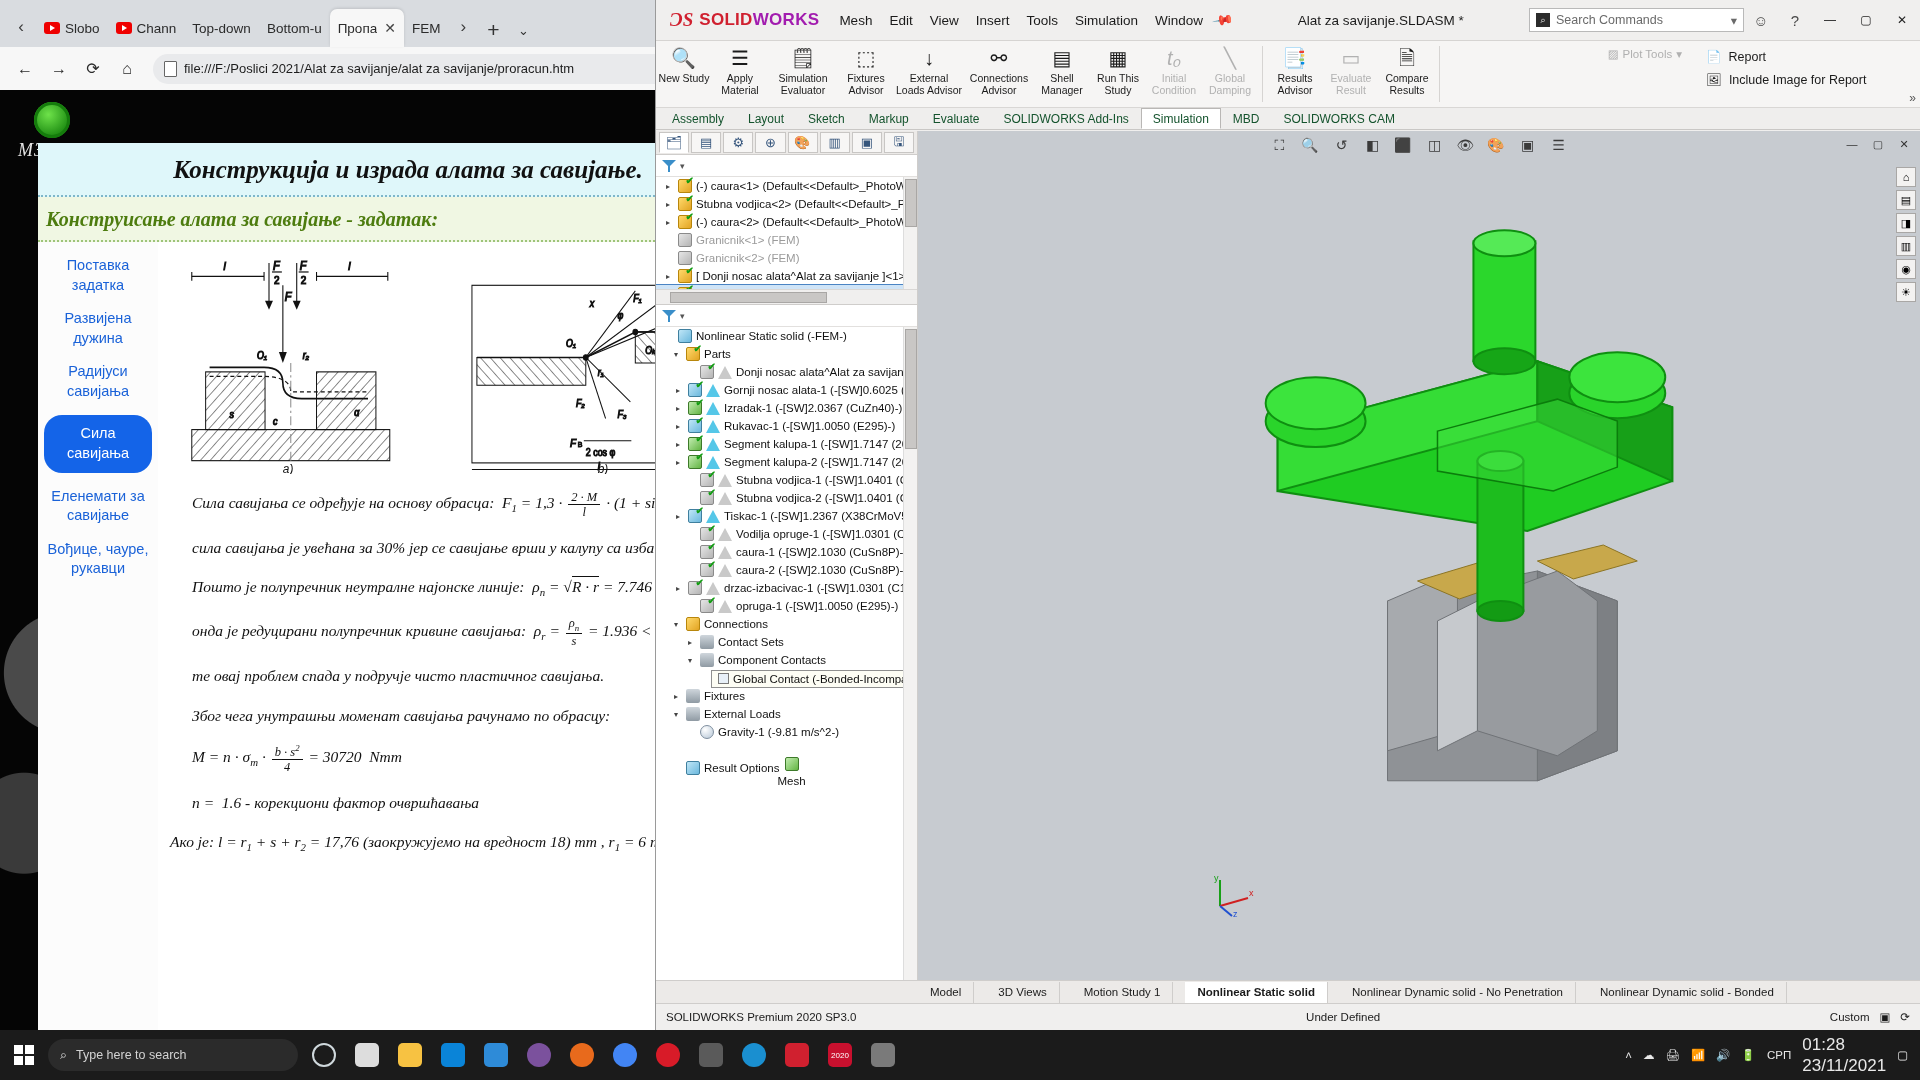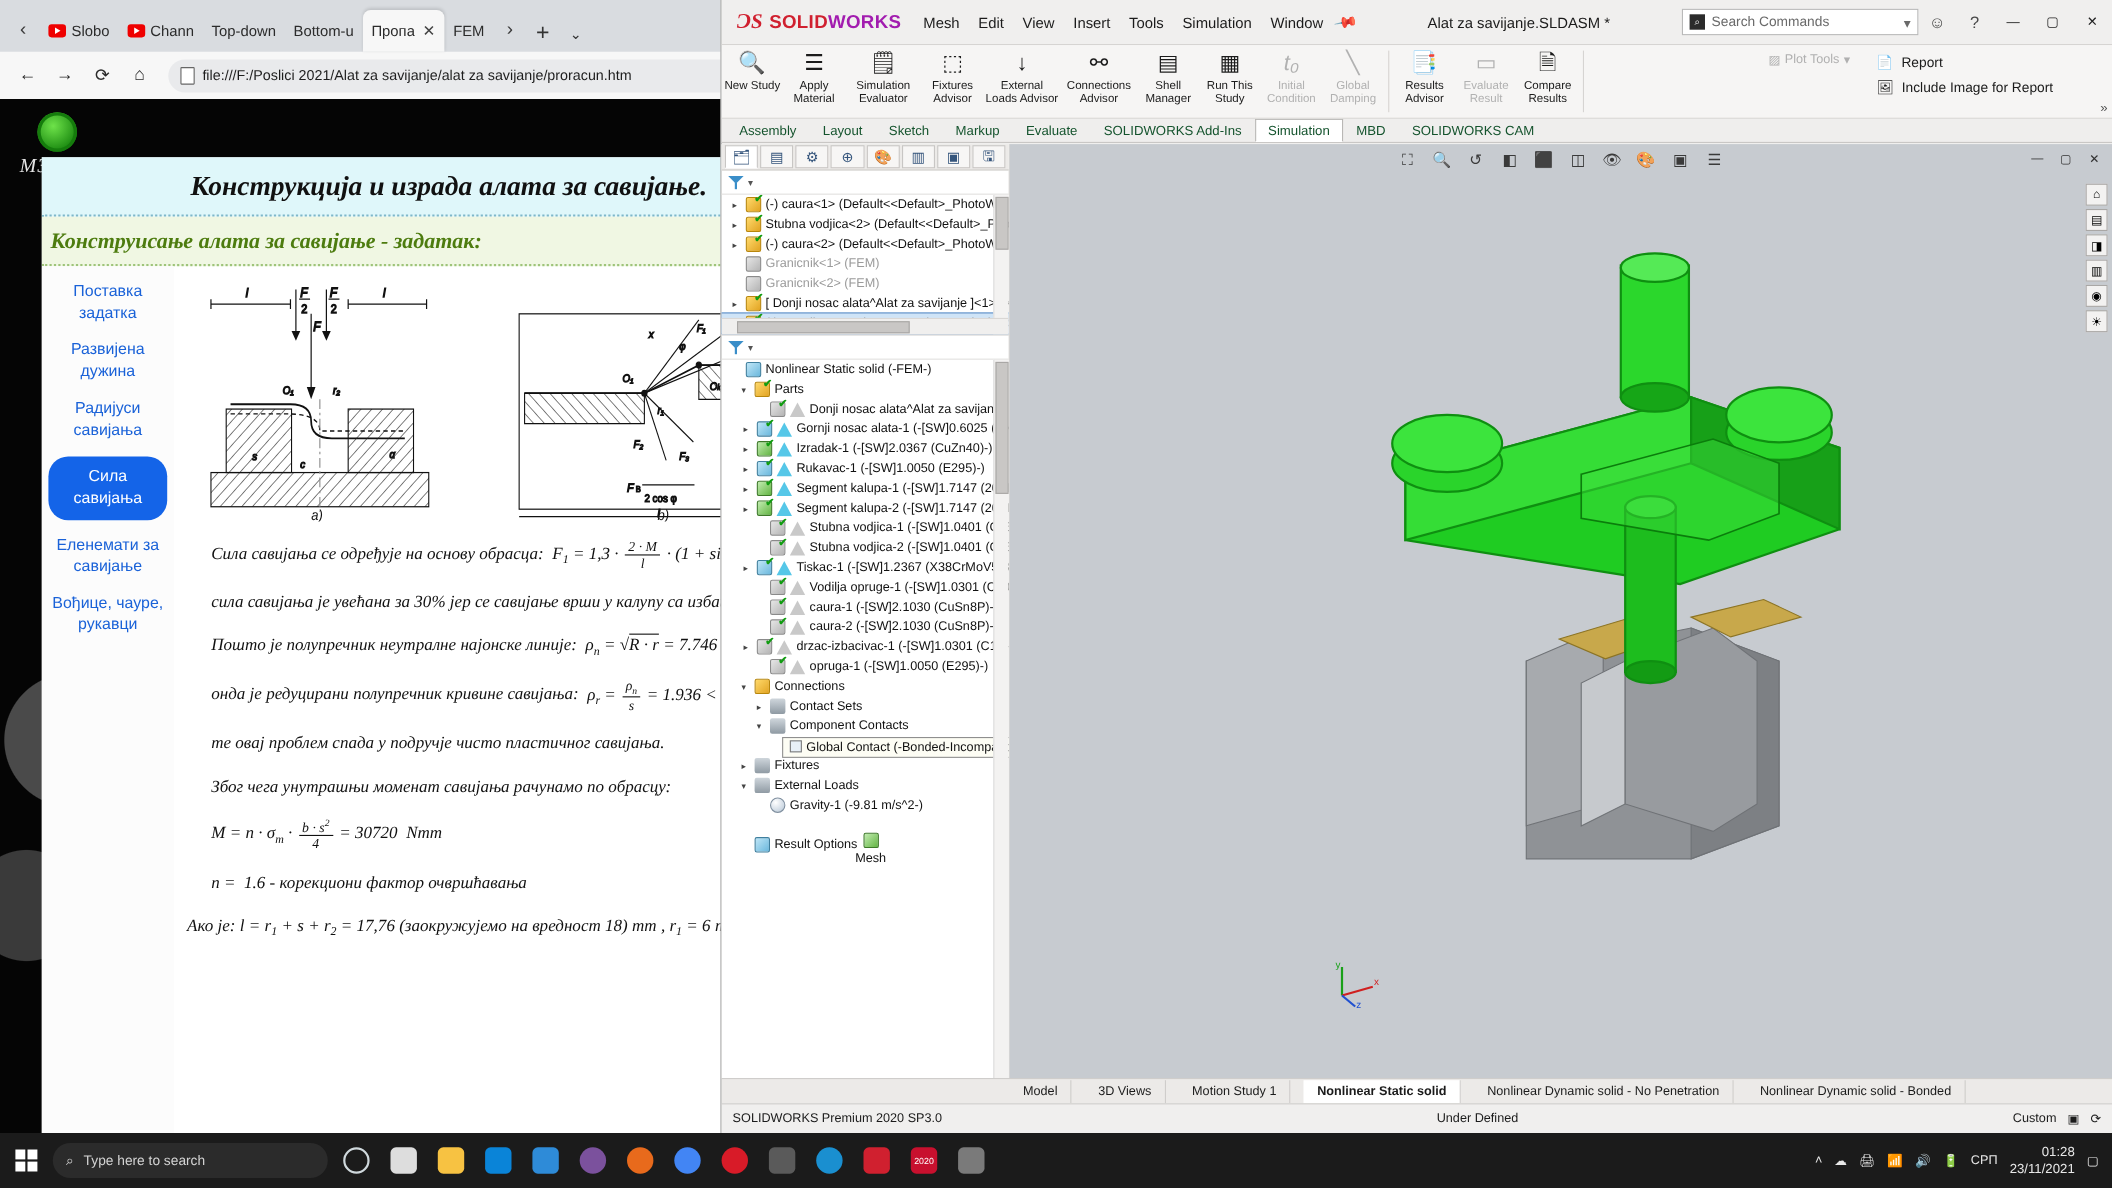--- a/index.html
+++ b/index.html
@@ -158,21 +158,21 @@
   
   .taskbar { position:absolute; left:0; bottom:0; width:1920px; height:50px; background:#1b1b1b; display:flex; align-items:center; }
   .tb-start { width: 48px; height:50px; display:flex; align-items:center; justify-content:center;}
   .tb-start .win { display:grid; grid-template-columns: 9px 9px; grid-template-rows: 9px 9px; gap:2px;}
   .tb-start .win i { background:#fff; display:block; }
   .tb-search { width: 250px; height: 32px; background:#2b2b2b; border-radius:16px; display:flex; align-items:center; gap:9px; padding: 0 12px; color:#d3d3d3; font-size:12.5px;}
   .tb-icons { display:flex; align-items:center; gap:3px; margin-left: 6px;}
   .tb-ic { width: 40px; height: 40px; display:flex; align-items:center; justify-content:center; border-radius:4px; }
   .tb-sq { width:24px;height:24px;border-radius:5px; }
   .tb-tray { margin-left:auto; display:flex; align-items:center; gap: 11px; padding-right: 12px; color:#e8e8e8; font-size:11.5px;}
-  .tb-clock { text-align:right; line-height:1.25; font-size:12px;}
+  .tb-clock { line-height:1.25; font-size:17px;}
 </style>
 </head>
 <body>
 
 <div id="root">
   <div class="desktop"></div>
 
   <div class="browser">
 
     <div class="br-tabstrip">

